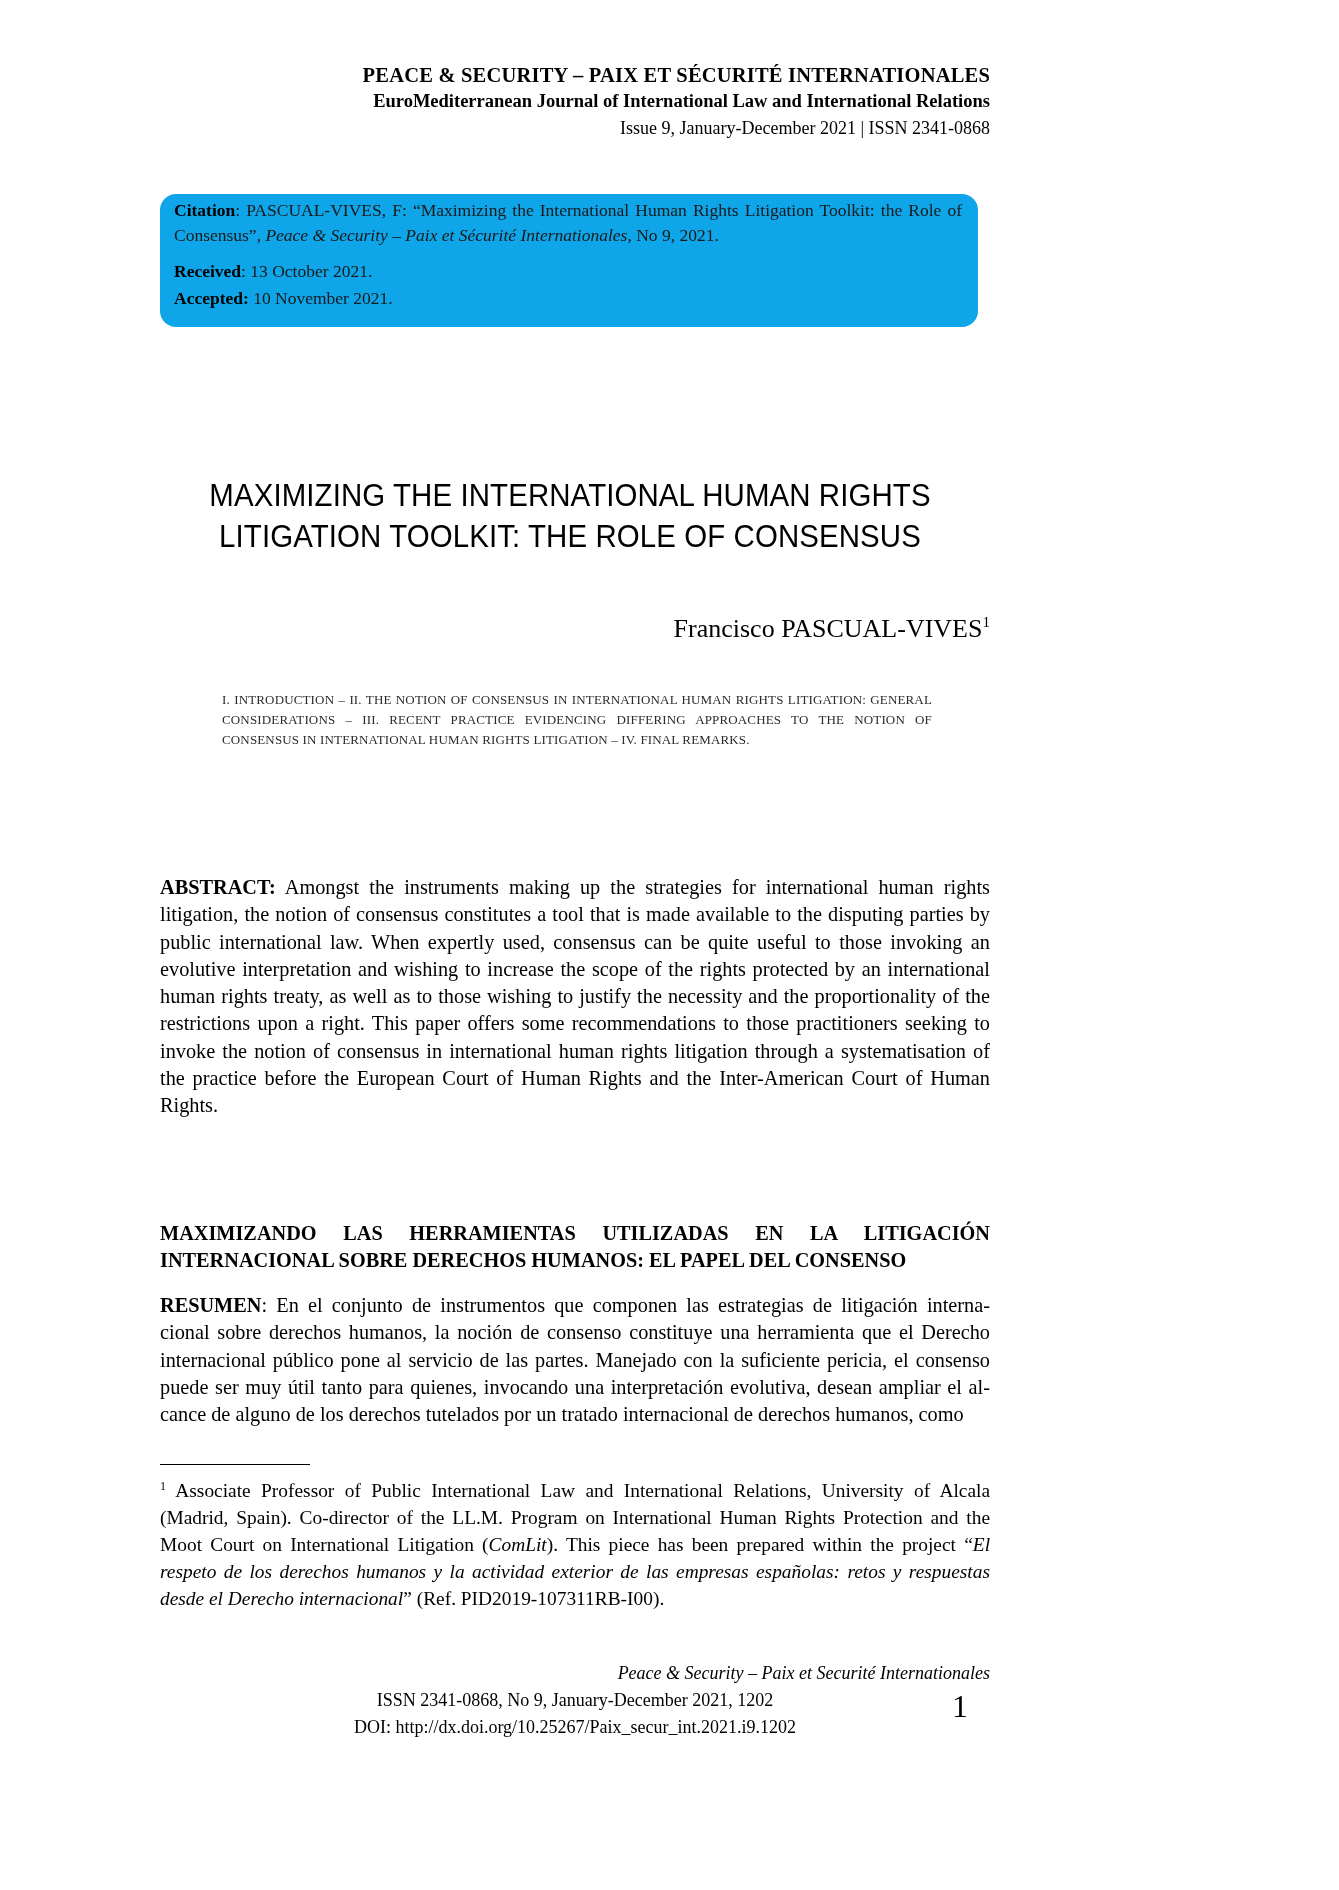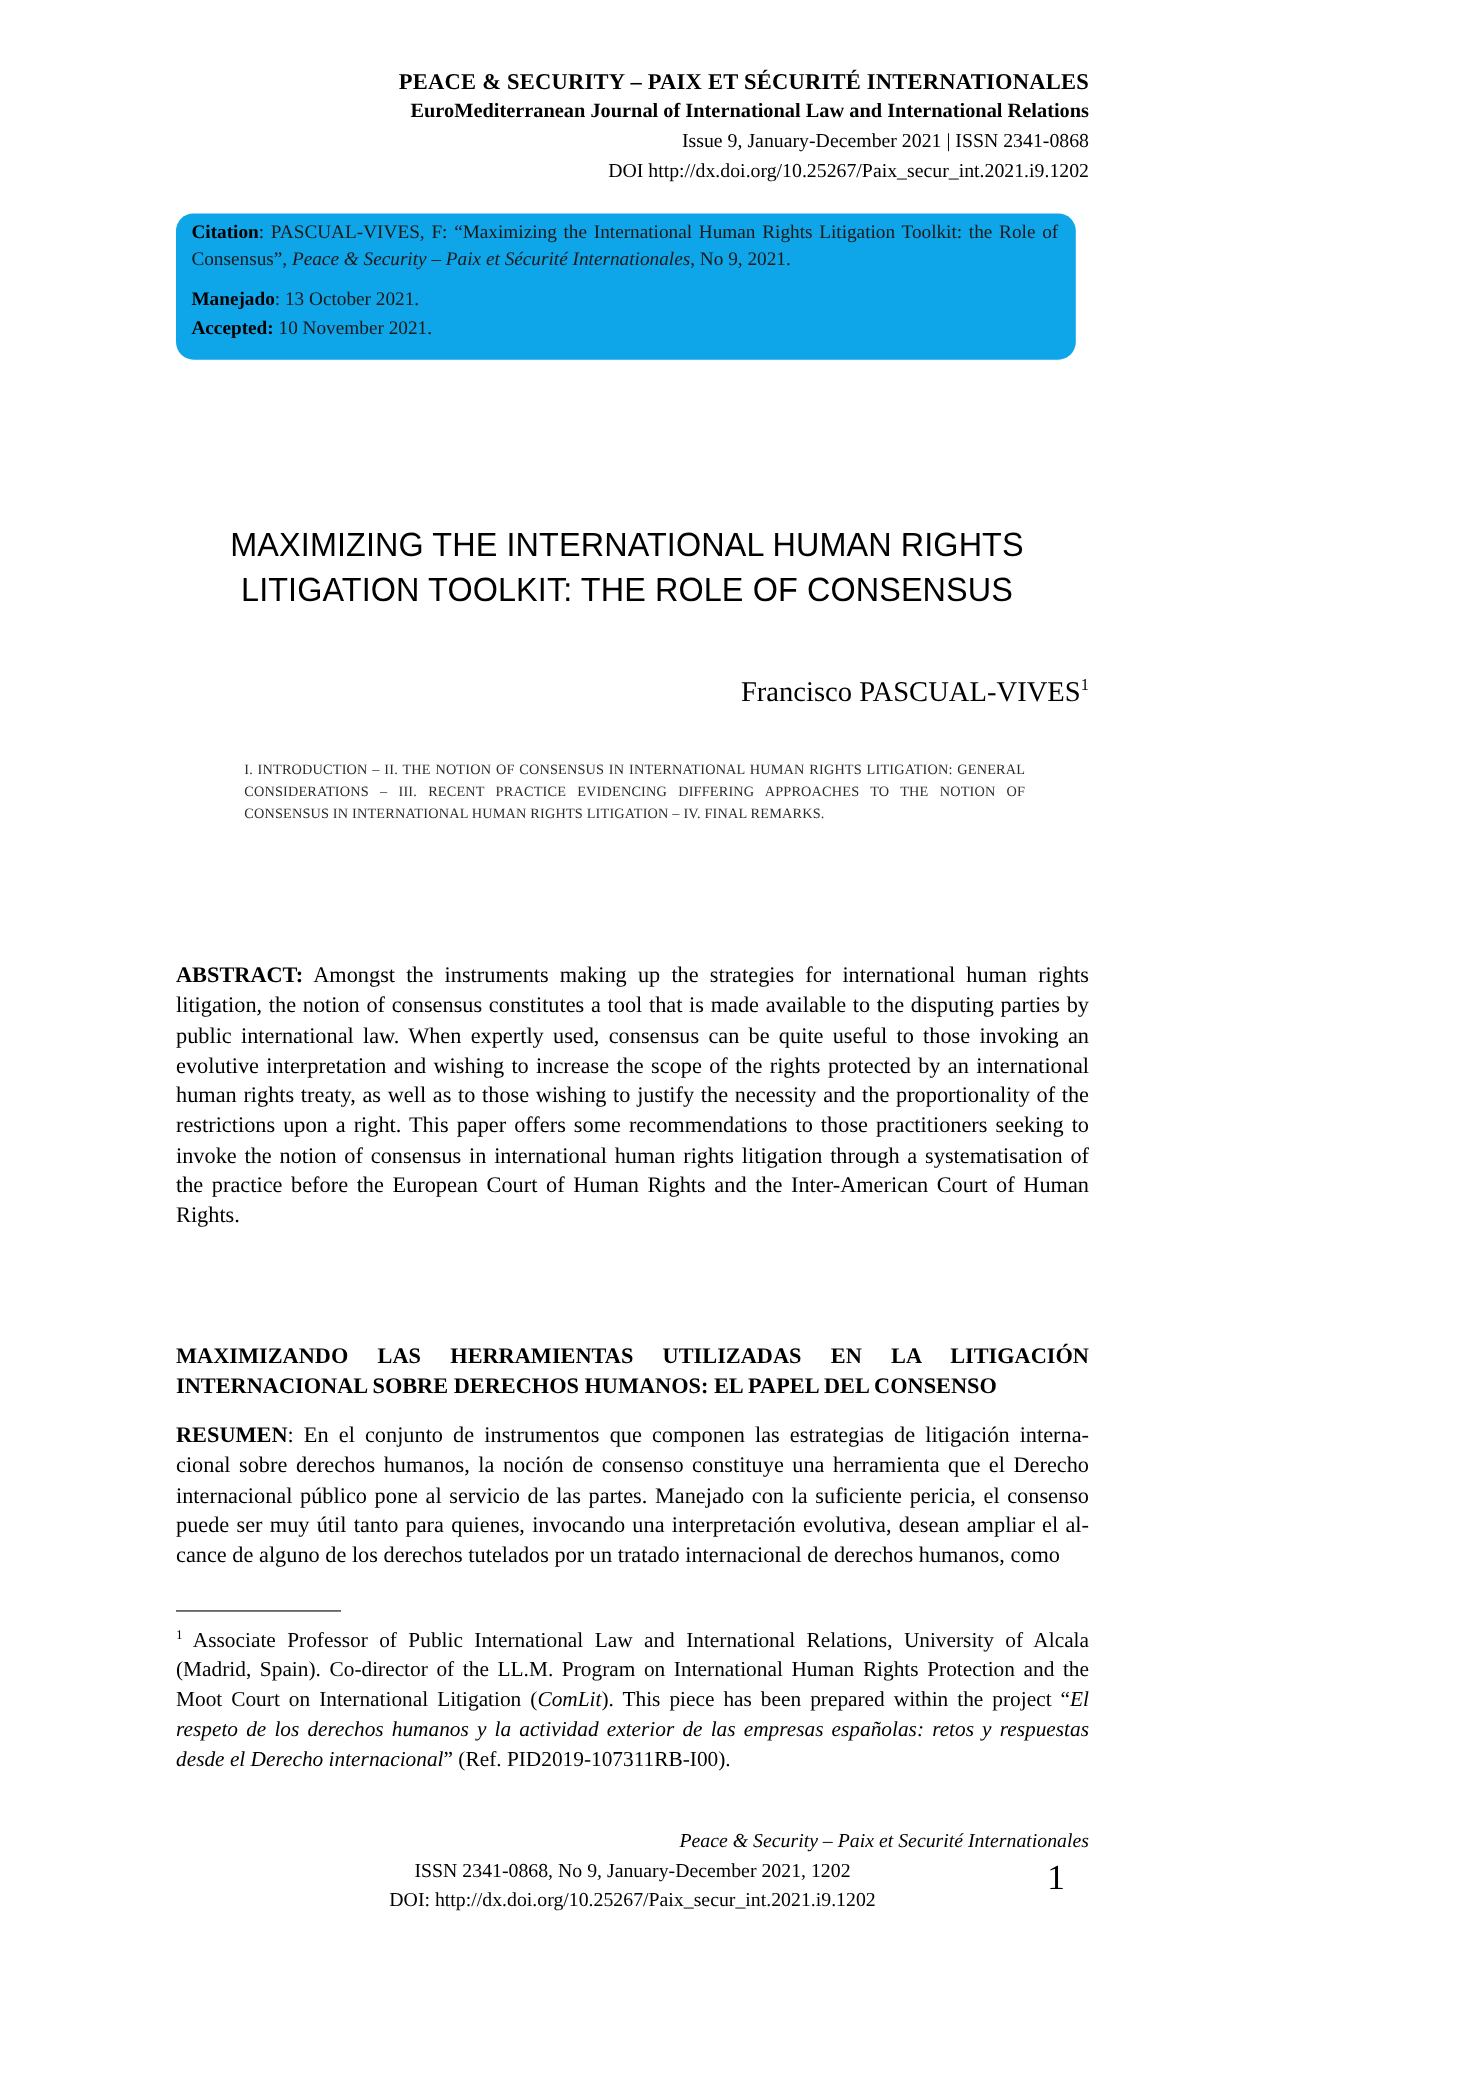--- a/index.html
+++ b/index.html
@@ -241,26 +241,25 @@
 </style>
 </head>
 <body>
 
 <div class="page">
 
   <div class="masthead">
     <div class="mast-title">PEACE &amp; SECURITY – PAIX ET SÉCURITÉ INTERNATIONALES</div>
     <div class="mast-sub">EuroMediterranean Journal of International Law and International Relations</div>
     <div class="mast-issue">Issue 9, January-December 2021 | ISSN 2341-0868</div>
-    <div class="mast-doi">DOI http://dx.doi.org/10.25267/Paix_secur_int.2021.i9.1202</div>
   </div>
 
   <div class="citation-box">
     <div class="cit-line"><b>Citation</b><span>: PASCUAL-VIVES, F: “Maximizing the International Human Rights Litigation Toolkit: the Role of Consensus”, </span><i>Peace &amp; Security – Paix et Sécurité Internationales</i><span>, No 9, 2021.</span></div>
-    <div class="cit-rec"><b>Manejado</b><span>: 13 October 2021.</span></div>
+    <div class="cit-rec"><b>Received</b><span>: 13 October 2021.</span></div>
     <div class="cit-acc"><b>Accepted:</b><span> 10 November 2021.</span></div>
   </div>
 
   <h1 class="main-title">MAXIMIZING THE INTERNATIONAL HUMAN RIGHTS LITIGATION TOOLKIT: THE ROLE OF CONSENSUS</h1>
 
   <div class="author"><span>Francisco PASCUAL-VIVES</span><sup>1</sup></div>
 
   <div class="toc">I. INTRODUCTION – II. THE NOTION OF CONSENSUS IN INTERNATIONAL HUMAN RIGHTS LITIGATION: GENERAL CONSIDERATIONS – III. RECENT PRACTICE EVIDENCING DIFFERING APPROACHES TO THE NOTION OF CONSENSUS IN INTERNATIONAL HUMAN RIGHTS LITIGATION – IV. FINAL REMARKS.</div>
 
   <div class="abstract"><b>ABSTRACT:</b><span> Amongst the instruments making up the strategies for international human rights litigation, the notion of consensus constitutes a tool that is made available to the disputing parties by public international law. When expertly used, consensus can be quite useful to those invoking an evolutive interpretation and wishing to increase the scope of the rights protected by an international human rights treaty, as well as to those wishing to justify the necessity and the proportionality of the restrictions upon a right. This paper offers some recommendations to those practitioners seeking to invoke the notion of consensus in international human rights litigation through a systematisation of the practice before the European Court of Human Rights and the Inter-American Court of Human Rights.</span></div>

